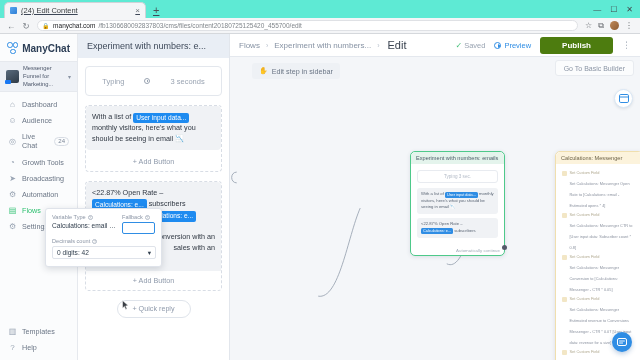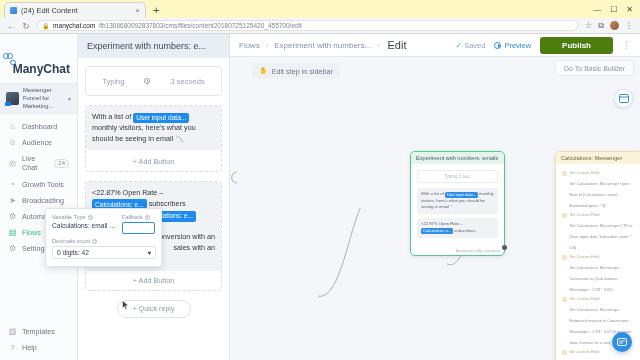--- a/index.html
+++ b/index.html
@@ -7,22 +7,22 @@
   body {
     font-family: "Liberation Sans", sans-serif;
     background: #eef1f5;
     font-size: 10px;
     color: #3d4757;
   }
   .screen { position: relative; width: 640px; height: 360px; overflow: hidden; }
 
   
   .browser-top {
-    height: 18px; background: #fef9c3; position: relative;
-    display: flex; align-items: flex-end; padding-left: 4px;
+    height: 18px; background: #5eead4; position: relative;
+    display: flex; align-items: flex-end; padding-left: 4px; text-decoration: underline;
   }
   .tab {
     height: 16px; width: 142px; background: #f4f5f7;
     border-radius: 5px 5px 0 0; display: flex; align-items: center;
     padding: 0 5px; gap: 4px; font-size: 7.5px; color: #3c4043;
     border: 1px solid #cfd3d8; border-bottom: none;
   }
   .tab-favicon {
     width: 7px; height: 7px; border-radius: 1px;
     background: linear-gradient(135deg,#5aa6f0,#2e7ed4); flex: none;
@@ -65,21 +65,21 @@
   }
   .brand { display: flex; align-items: center; gap: 4px; padding: 4px 7px 7px 7px; }
   .brand-logo { width: 12px; height: 12px; position: relative; }
   .brand-logo span {
     position: absolute; width: 5.5px; height: 5.5px; border-radius: 50%;
     border: 1.3px solid #2f8de4;
   }
   .brand-logo span:nth-child(1){ left:0; top:0; }
   .brand-logo span:nth-child(2){ right:0; top:0; }
   .brand-logo span:nth-child(3){ left:3.2px; bottom:0; }
-  .brand-name { font-size: 12px; font-weight: bold; color: #2c3e56; margin-top: 20px; }
+  .brand-name { font-size: 10px; font-weight: bold; color: #2c3e56; }
   .page-row {
     display: flex; align-items: center; gap: 4px; padding: 3px 6px;
     background: #eef1f6; border-top: 1px solid #e6e9ee; border-bottom: 1px solid #e6e9ee;
   }
   .page-av {
     width: 13px; height: 13px; border-radius: 2px; flex: none; position: relative;
     background: linear-gradient(150deg,#5a6b7d,#2e3a46);
   }
   .page-av::after {
     content: ''; position: absolute; left: -1px; bottom: -1px;

